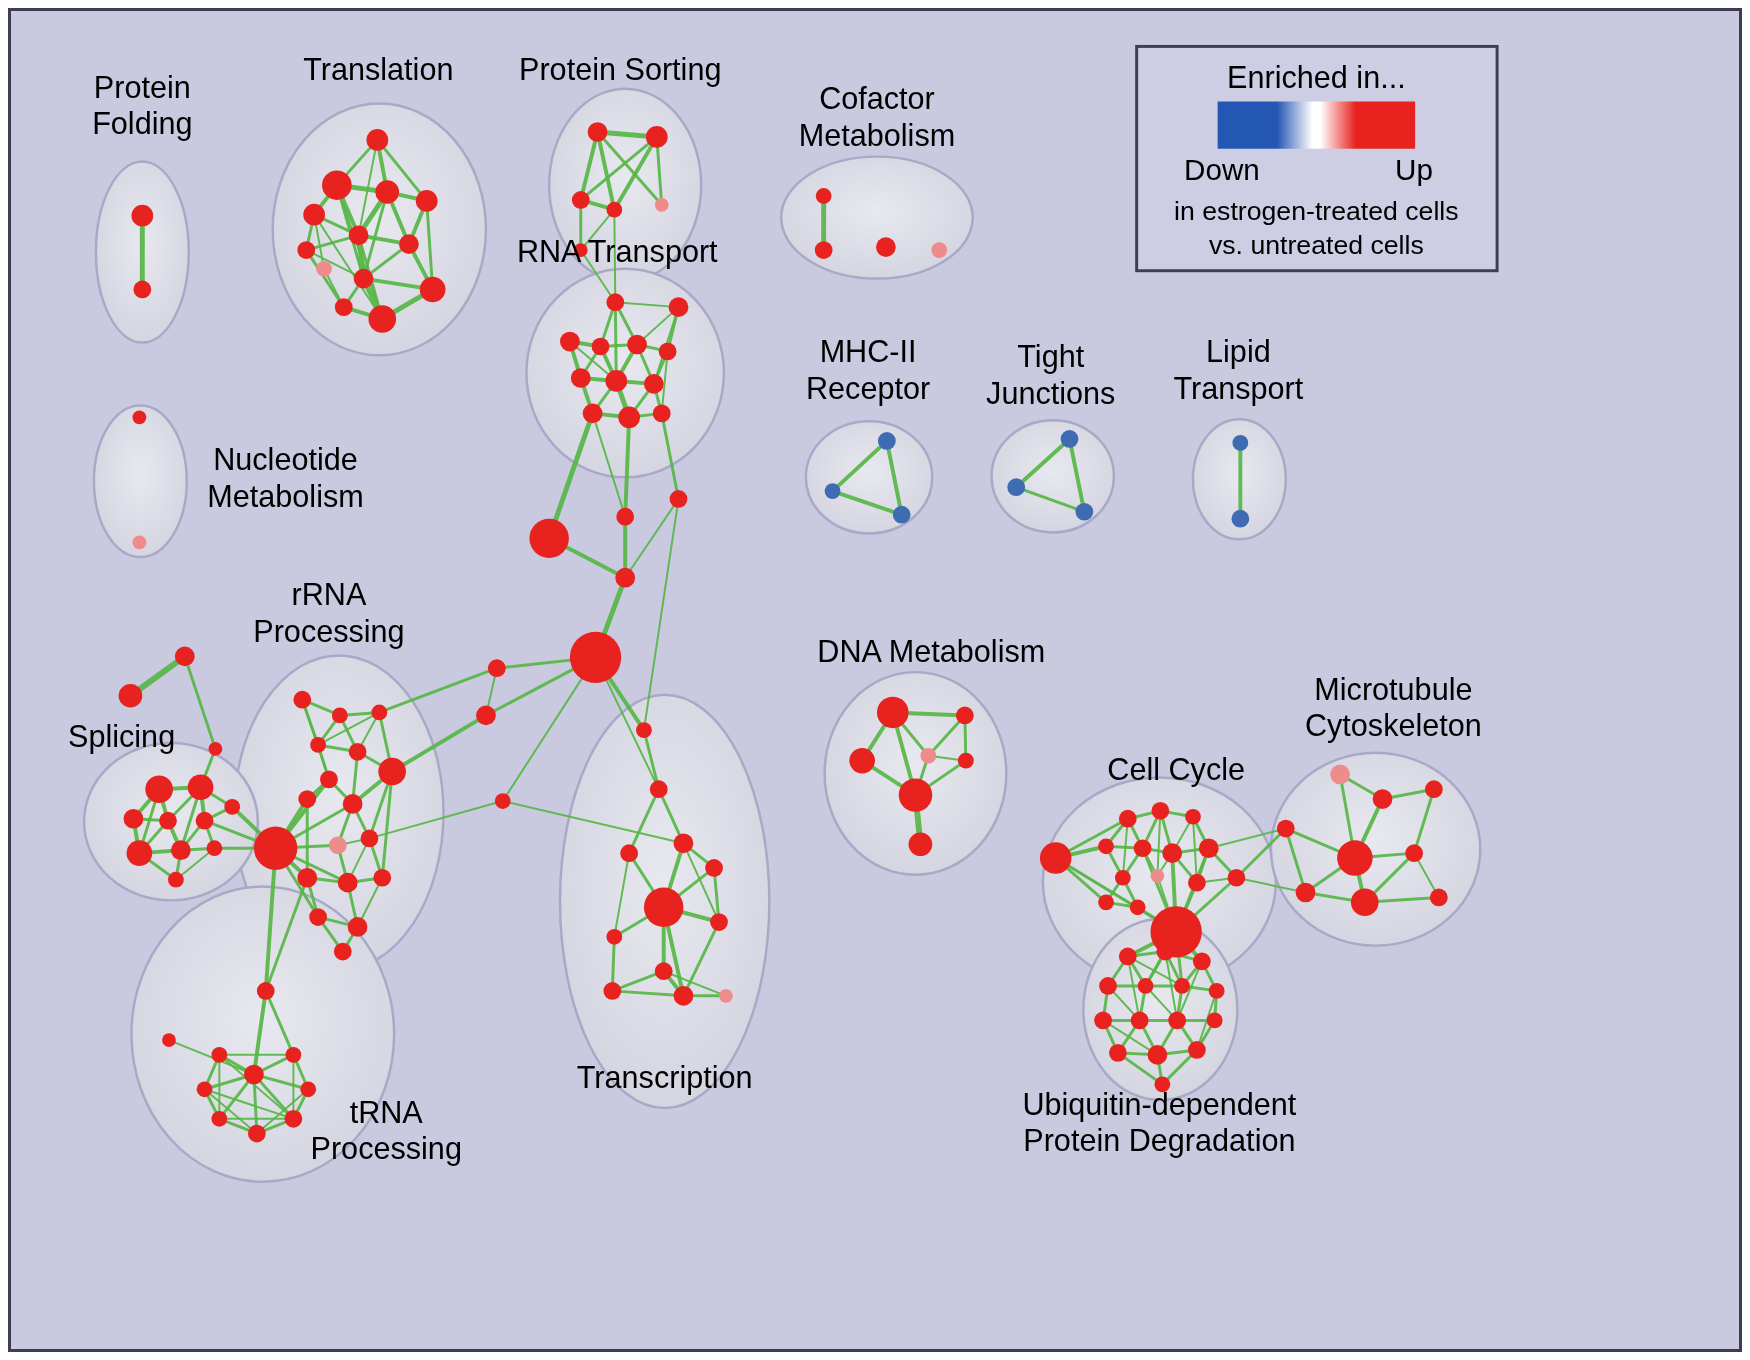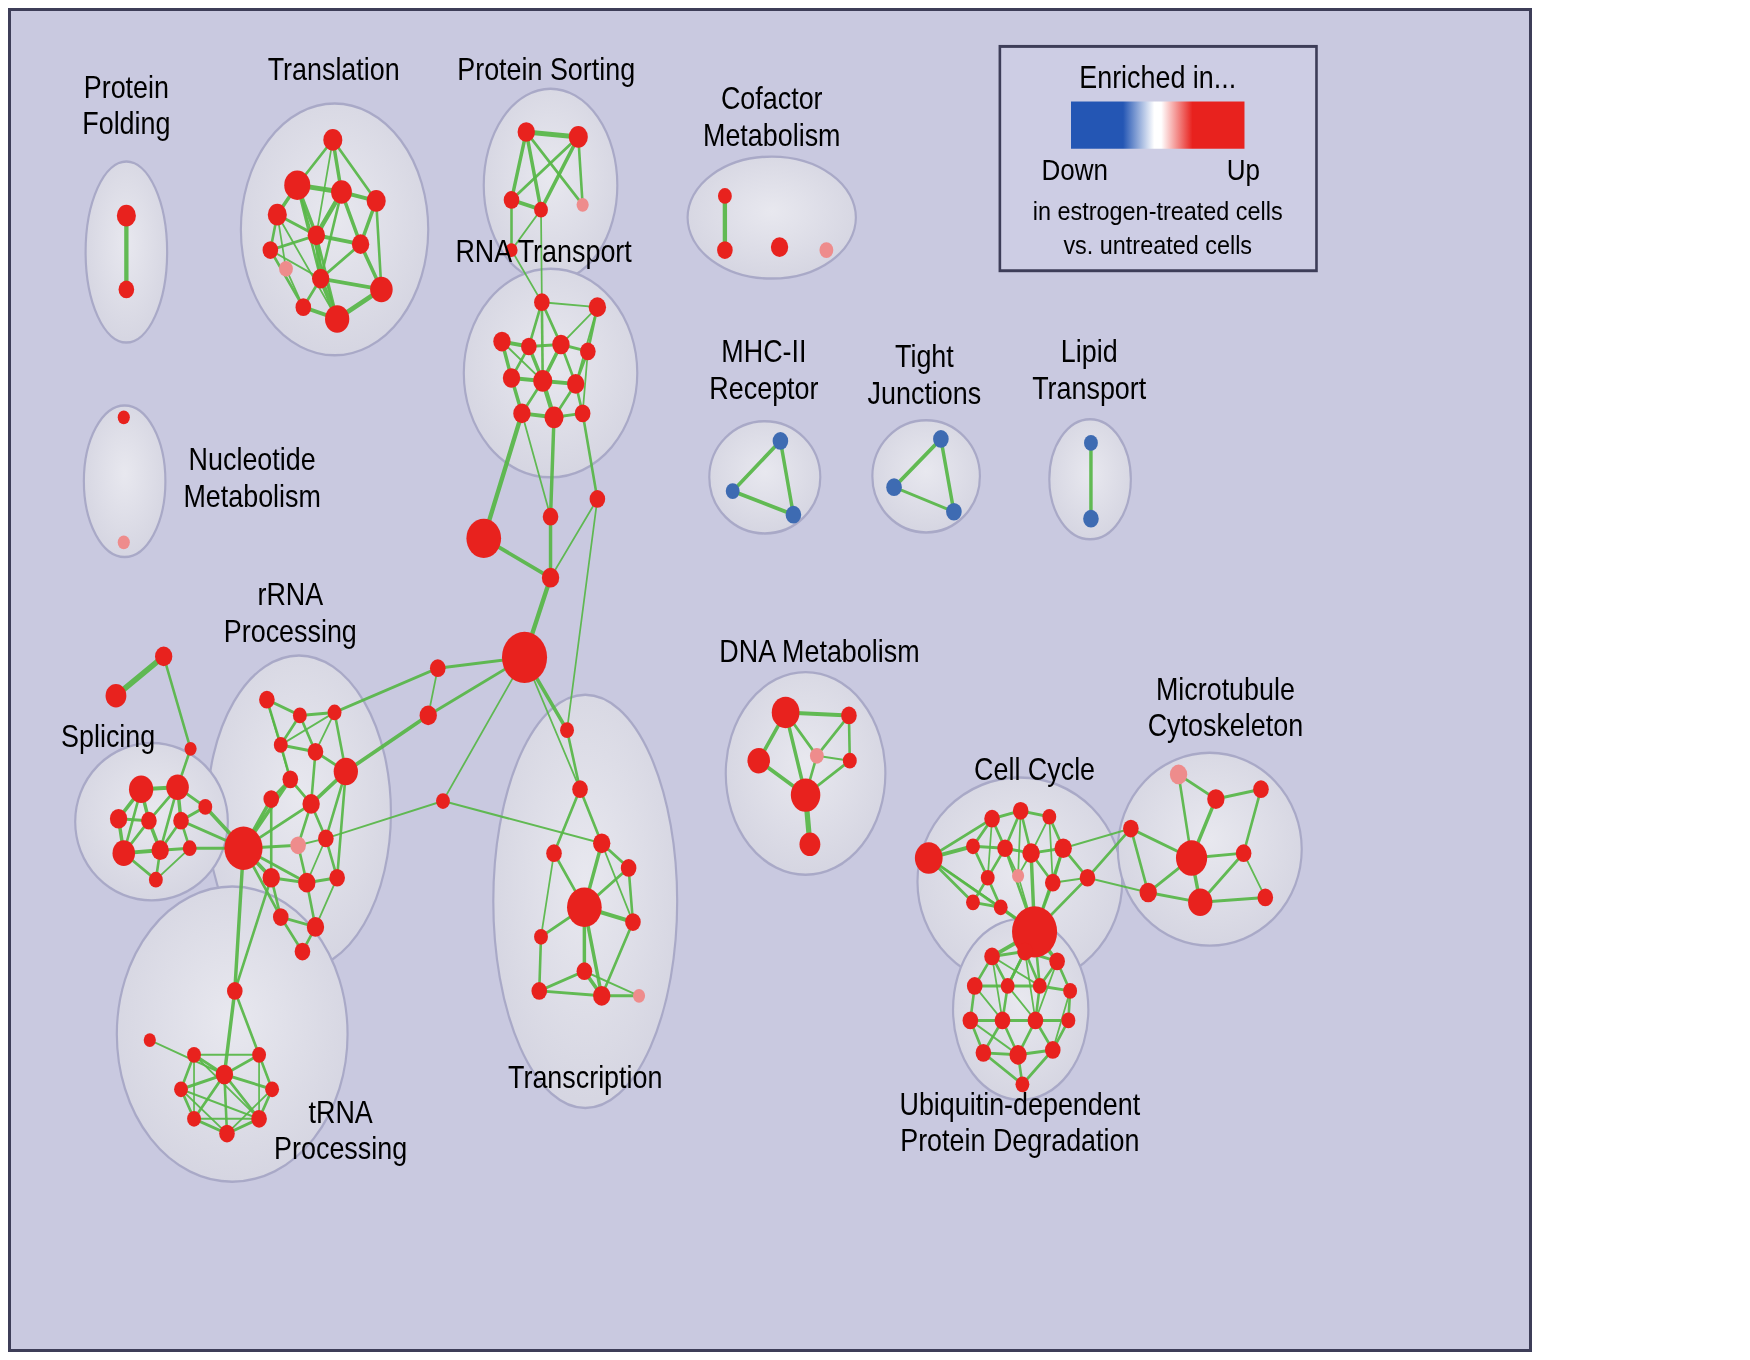--- a/index.html
+++ b/index.html
@@ -1,17 +1,17 @@
 <!DOCTYPE html>
 <html><head>
 <meta charset="utf-8">
 <style>
   html, body { margin: 0; padding: 0; background: #ffffff; }
   .figure {
-    width: 1524px; height: 1344px; margin: 8px;
+    width: 1734px; height: 1344px; margin: 8px;
     border: 3px solid #3d3d58; background: #c9c9e0;
     box-sizing: border-box; position: relative; overflow: hidden;
   }
   svg { display: block; width: 100%; height: 100%; }
   .cluster { fill: url(#clusterGrad); stroke: #a9a9c7; stroke-width: 2.5; }
   .cluster-label {
     font-family: "Liberation Sans", sans-serif;
     font-size: 31px; fill: #000; text-anchor: middle;
   }
   .legend-box { fill: #cdcde4; stroke: #3d3d58; stroke-width: 3; }

